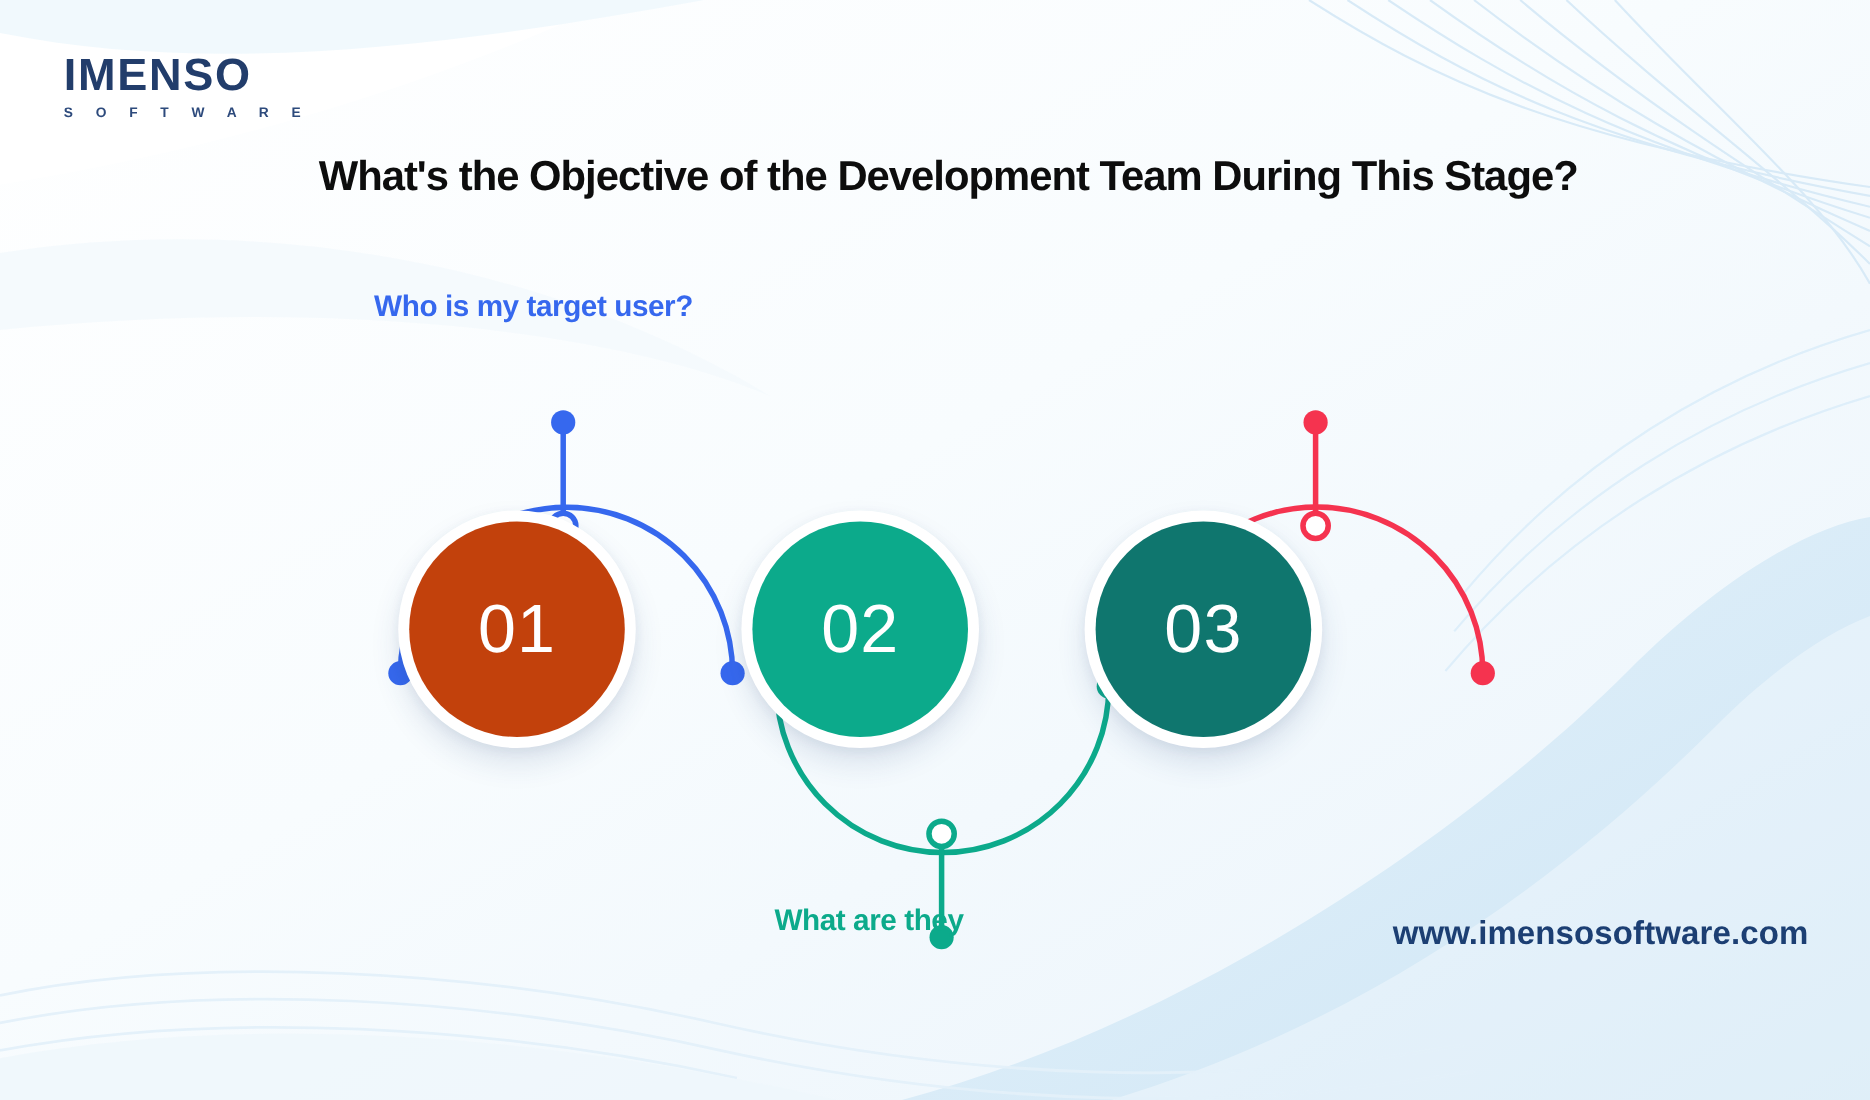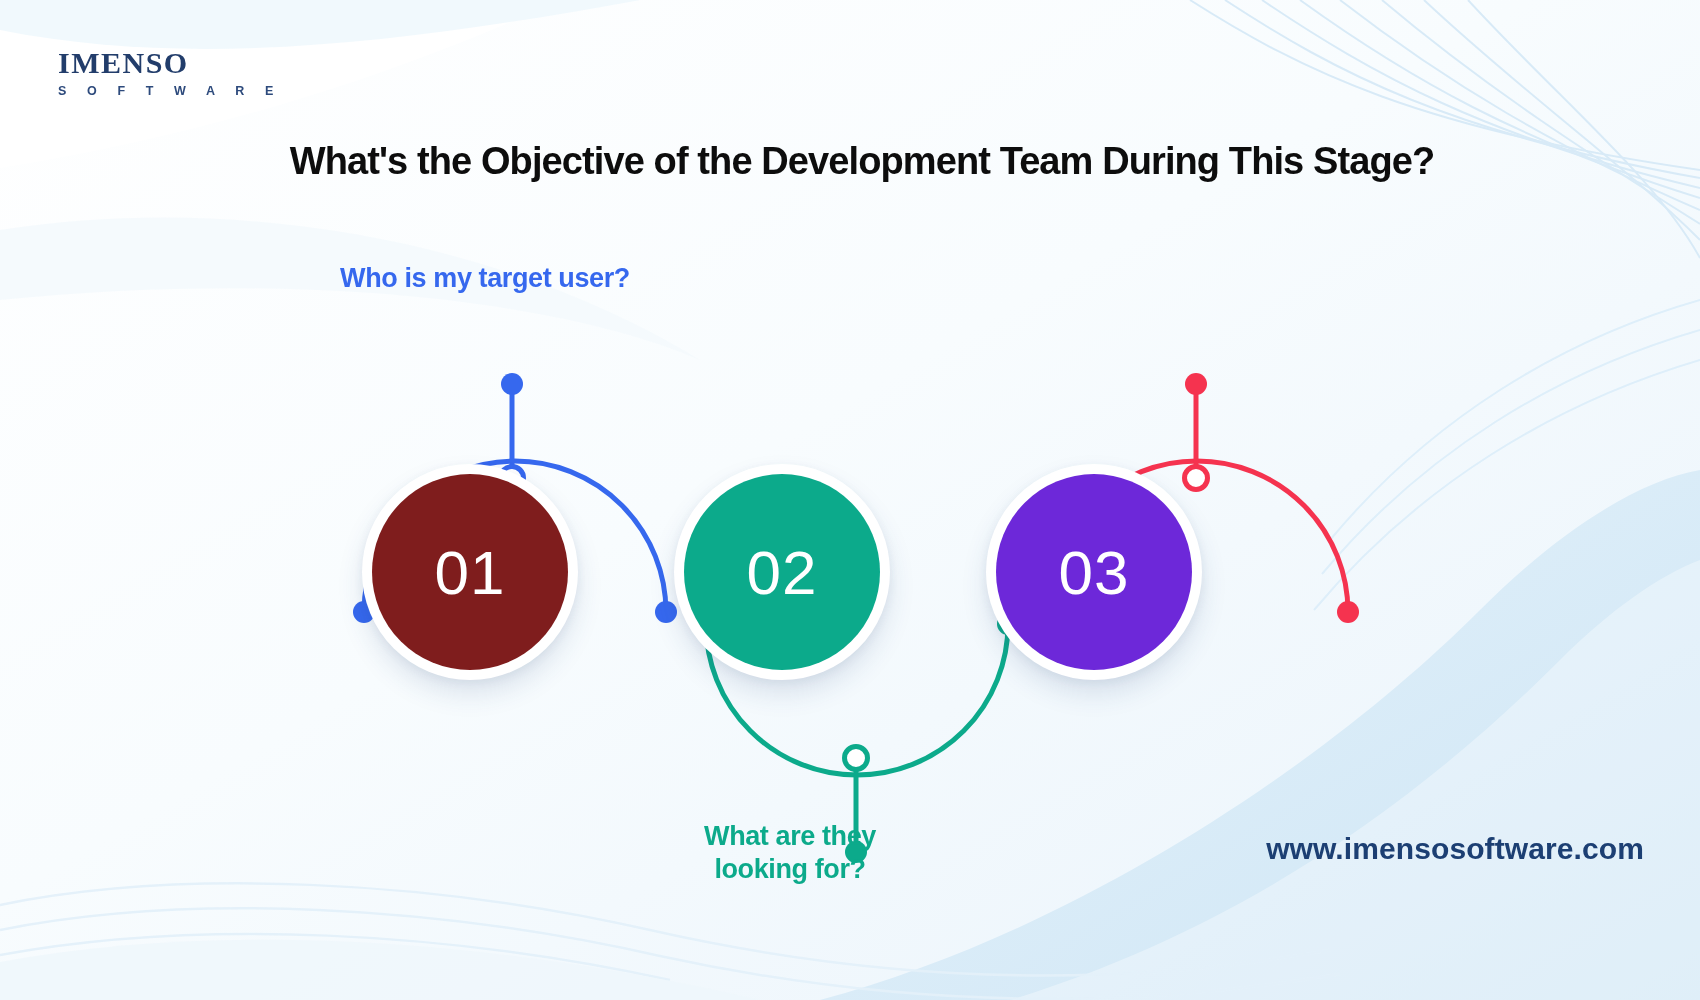--- a/index.html
+++ b/index.html
@@ -31,26 +31,26 @@
   }
 
   
   #logo {
     position: absolute;
     left: 58px;
     top: 48px;
     width: 260px;
   }
   #logo .logo-word {
-    font-size: 30px;
+    font-size: 41px;
     font-weight: 700;
     letter-spacing: 1.5px;
     color: #223d6b;
     line-height: 1;
-    font-family: Liberation Serif, serif;
+    font-family: Liberation Sans, sans-serif;
   }
   #logo .logo-sub {
     margin-top: 7px;
     font-size: 12.5px;
     font-weight: 700;
     letter-spacing: 8.6px;
     color: #2d4a7c;
     line-height: 1;
   }
 
@@ -240,36 +240,35 @@
       <path d="M1046,612 A 110 110 0 0 1 1348,612" fill="none" stroke="#f5334f" stroke-width="5" stroke-linecap="round"></path>
       <line x1="1196" y1="385" x2="1196" y2="478" stroke="#f5334f" stroke-width="5" stroke-linecap="round"></line>
       <circle cx="1196" cy="384" r="11" fill="#f5334f"></circle>
       <circle cx="1196" cy="478" r="11.5" fill="#ffffff" stroke="#f5334f" stroke-width="5"></circle>
       <circle cx="1046" cy="612" r="11" fill="#f5334f"></circle>
       <circle cx="1348" cy="612" r="11" fill="#f5334f"></circle>
     </g>
   </svg>
 
   <div class="node" id="node-01">
-    <div class="disc" style="background:#7f1d1d">01</div>
+    <div class="disc" style="background:#c2410c">01</div>
   </div>
   <div class="node" id="node-02">
     <div class="disc" style="background:#0caa8b">02</div>
   </div>
   <div class="node" id="node-03">
-    <div class="disc" style="background:#6d28d9">03</div>
+    <div class="disc" style="background:#0f766e">03</div>
   </div>
 
   <div class="label" id="label-01">
     <div>Who is my target user?</div>
   </div>
 
   <div class="label" id="label-03">
   </div>
 
   <div class="label" id="label-02">
     <div>What are they</div>
-    <div>looking for?</div>
   </div>
 
   <div id="website">www.imensosoftware.com</div>
 
 </div>
 
 </body></html>

